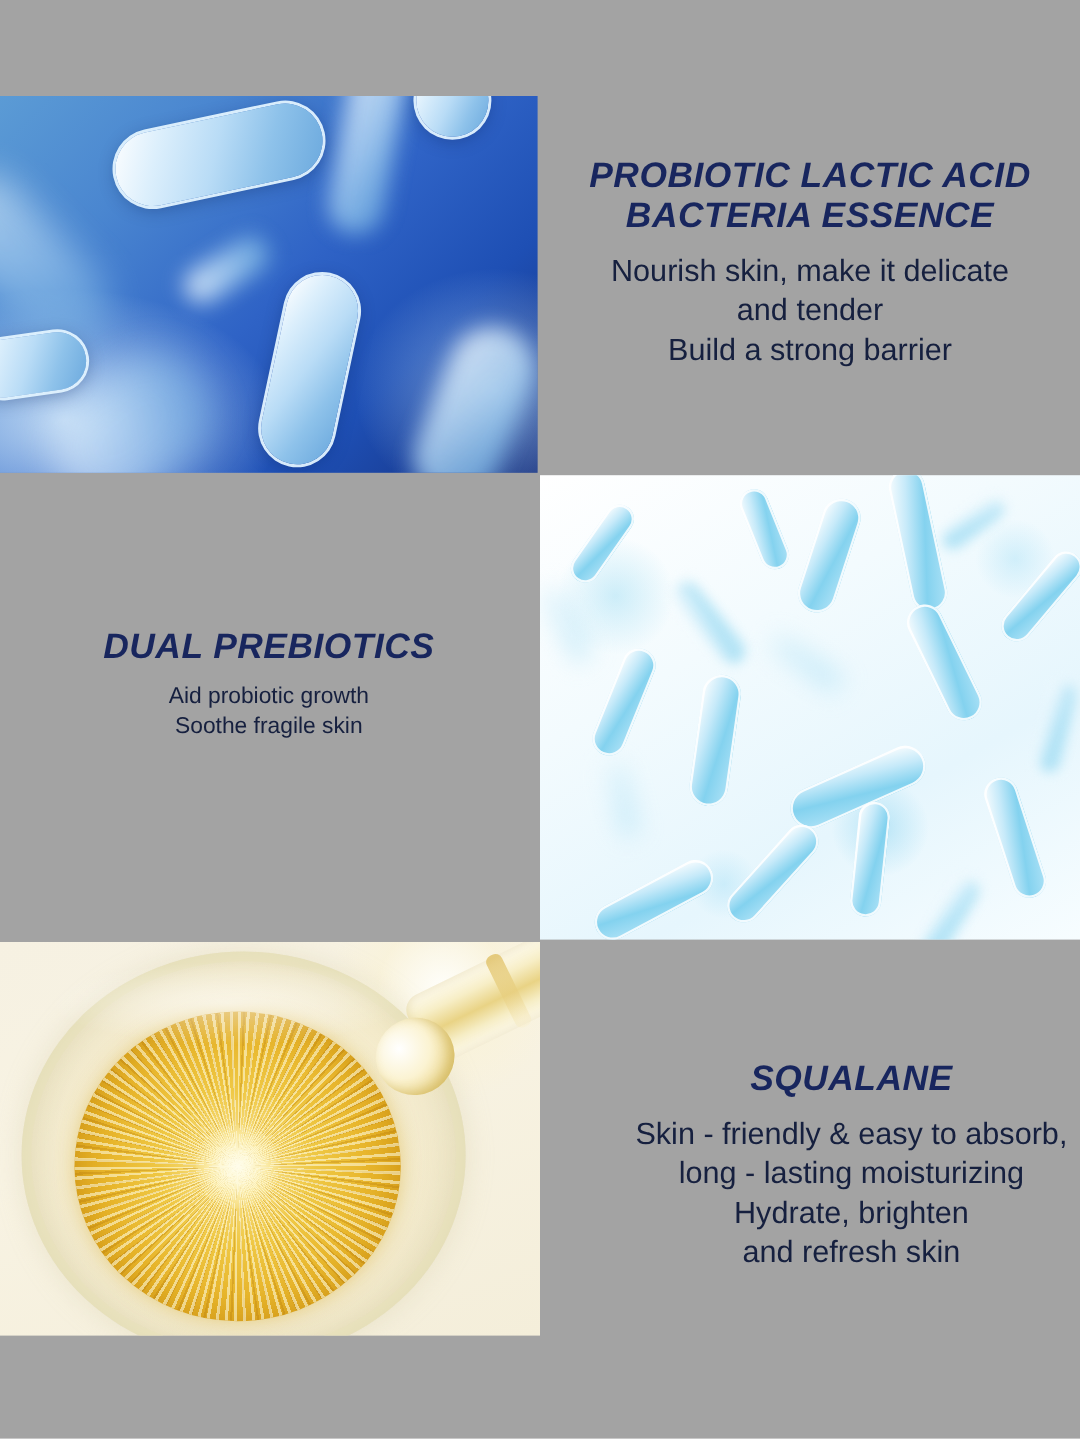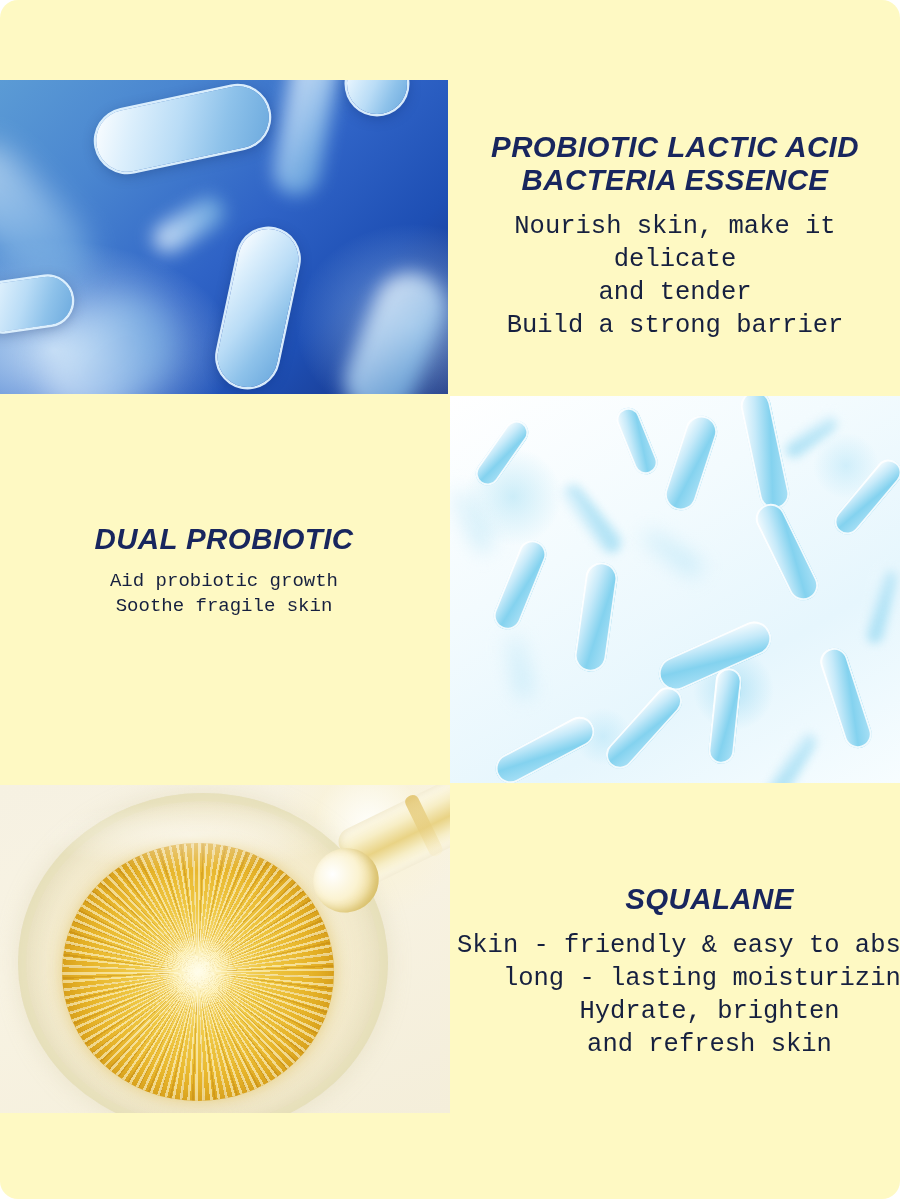--- a/index.html
+++ b/index.html
@@ -13,22 +13,21 @@
     height: 1199px;
     position: relative;
     overflow: hidden;
     font-family: "Liberation Sans", "DejaVu Sans", sans-serif;
     -webkit-font-smoothing: antialiased;
   }
 
   .page {
     position: absolute;
     inset: 0;
-    background: #fef9c3;
-    border-radius: 18px;
+    background: #a3a3a3;
   }
 
   
   .panel {
     position: absolute;
     overflow: hidden;
   }
   .textblock {
     position: absolute;
     text-align: center;
@@ -42,21 +41,20 @@
     line-height: 1.12;
     margin: 0 0 14px 0;
     white-space: pre-line;
   }
   .body-copy {
     font-weight: 400;
     color: #16203f;
     line-height: 1.30;
     margin: 0;
     white-space: pre-line;
-    font-family: Liberation Mono, monospace;
   }
 
   
   #panel-probiotic {
     left: 0px;
     top: 80px;
     width: 448px;
     height: 314px;
     background:
       radial-gradient(ellipse 70% 60% at 12% 86%, rgba(210,232,250,.85) 0%, rgba(210,232,250,0) 58%),
@@ -281,21 +279,21 @@
 
   <div class="textblock" id="text-probiotic">
     <h2 class="heading">PROBIOTIC LACTIC ACID
 BACTERIA ESSENCE</h2>
     <p class="body-copy">Nourish skin, make it delicate
 and tender
 Build a strong barrier</p>
   </div>
 
   <div class="textblock" id="text-prebiotics">
-    <h2 class="heading">DUAL PROBIOTIC</h2>
+    <h2 class="heading">DUAL PREBIOTICS</h2>
     <p class="body-copy">Aid probiotic growth
 Soothe fragile skin</p>
   </div>
 
   <div class="panel" id="panel-prebiotic">
     <div class="crod blur2 c15"></div>
     <div class="crod blur2 c17"></div>
     <div class="crod blur2 c19"></div>
     <div class="crod blur1 c16"></div>
     <div class="crod blur1 c18"></div>

